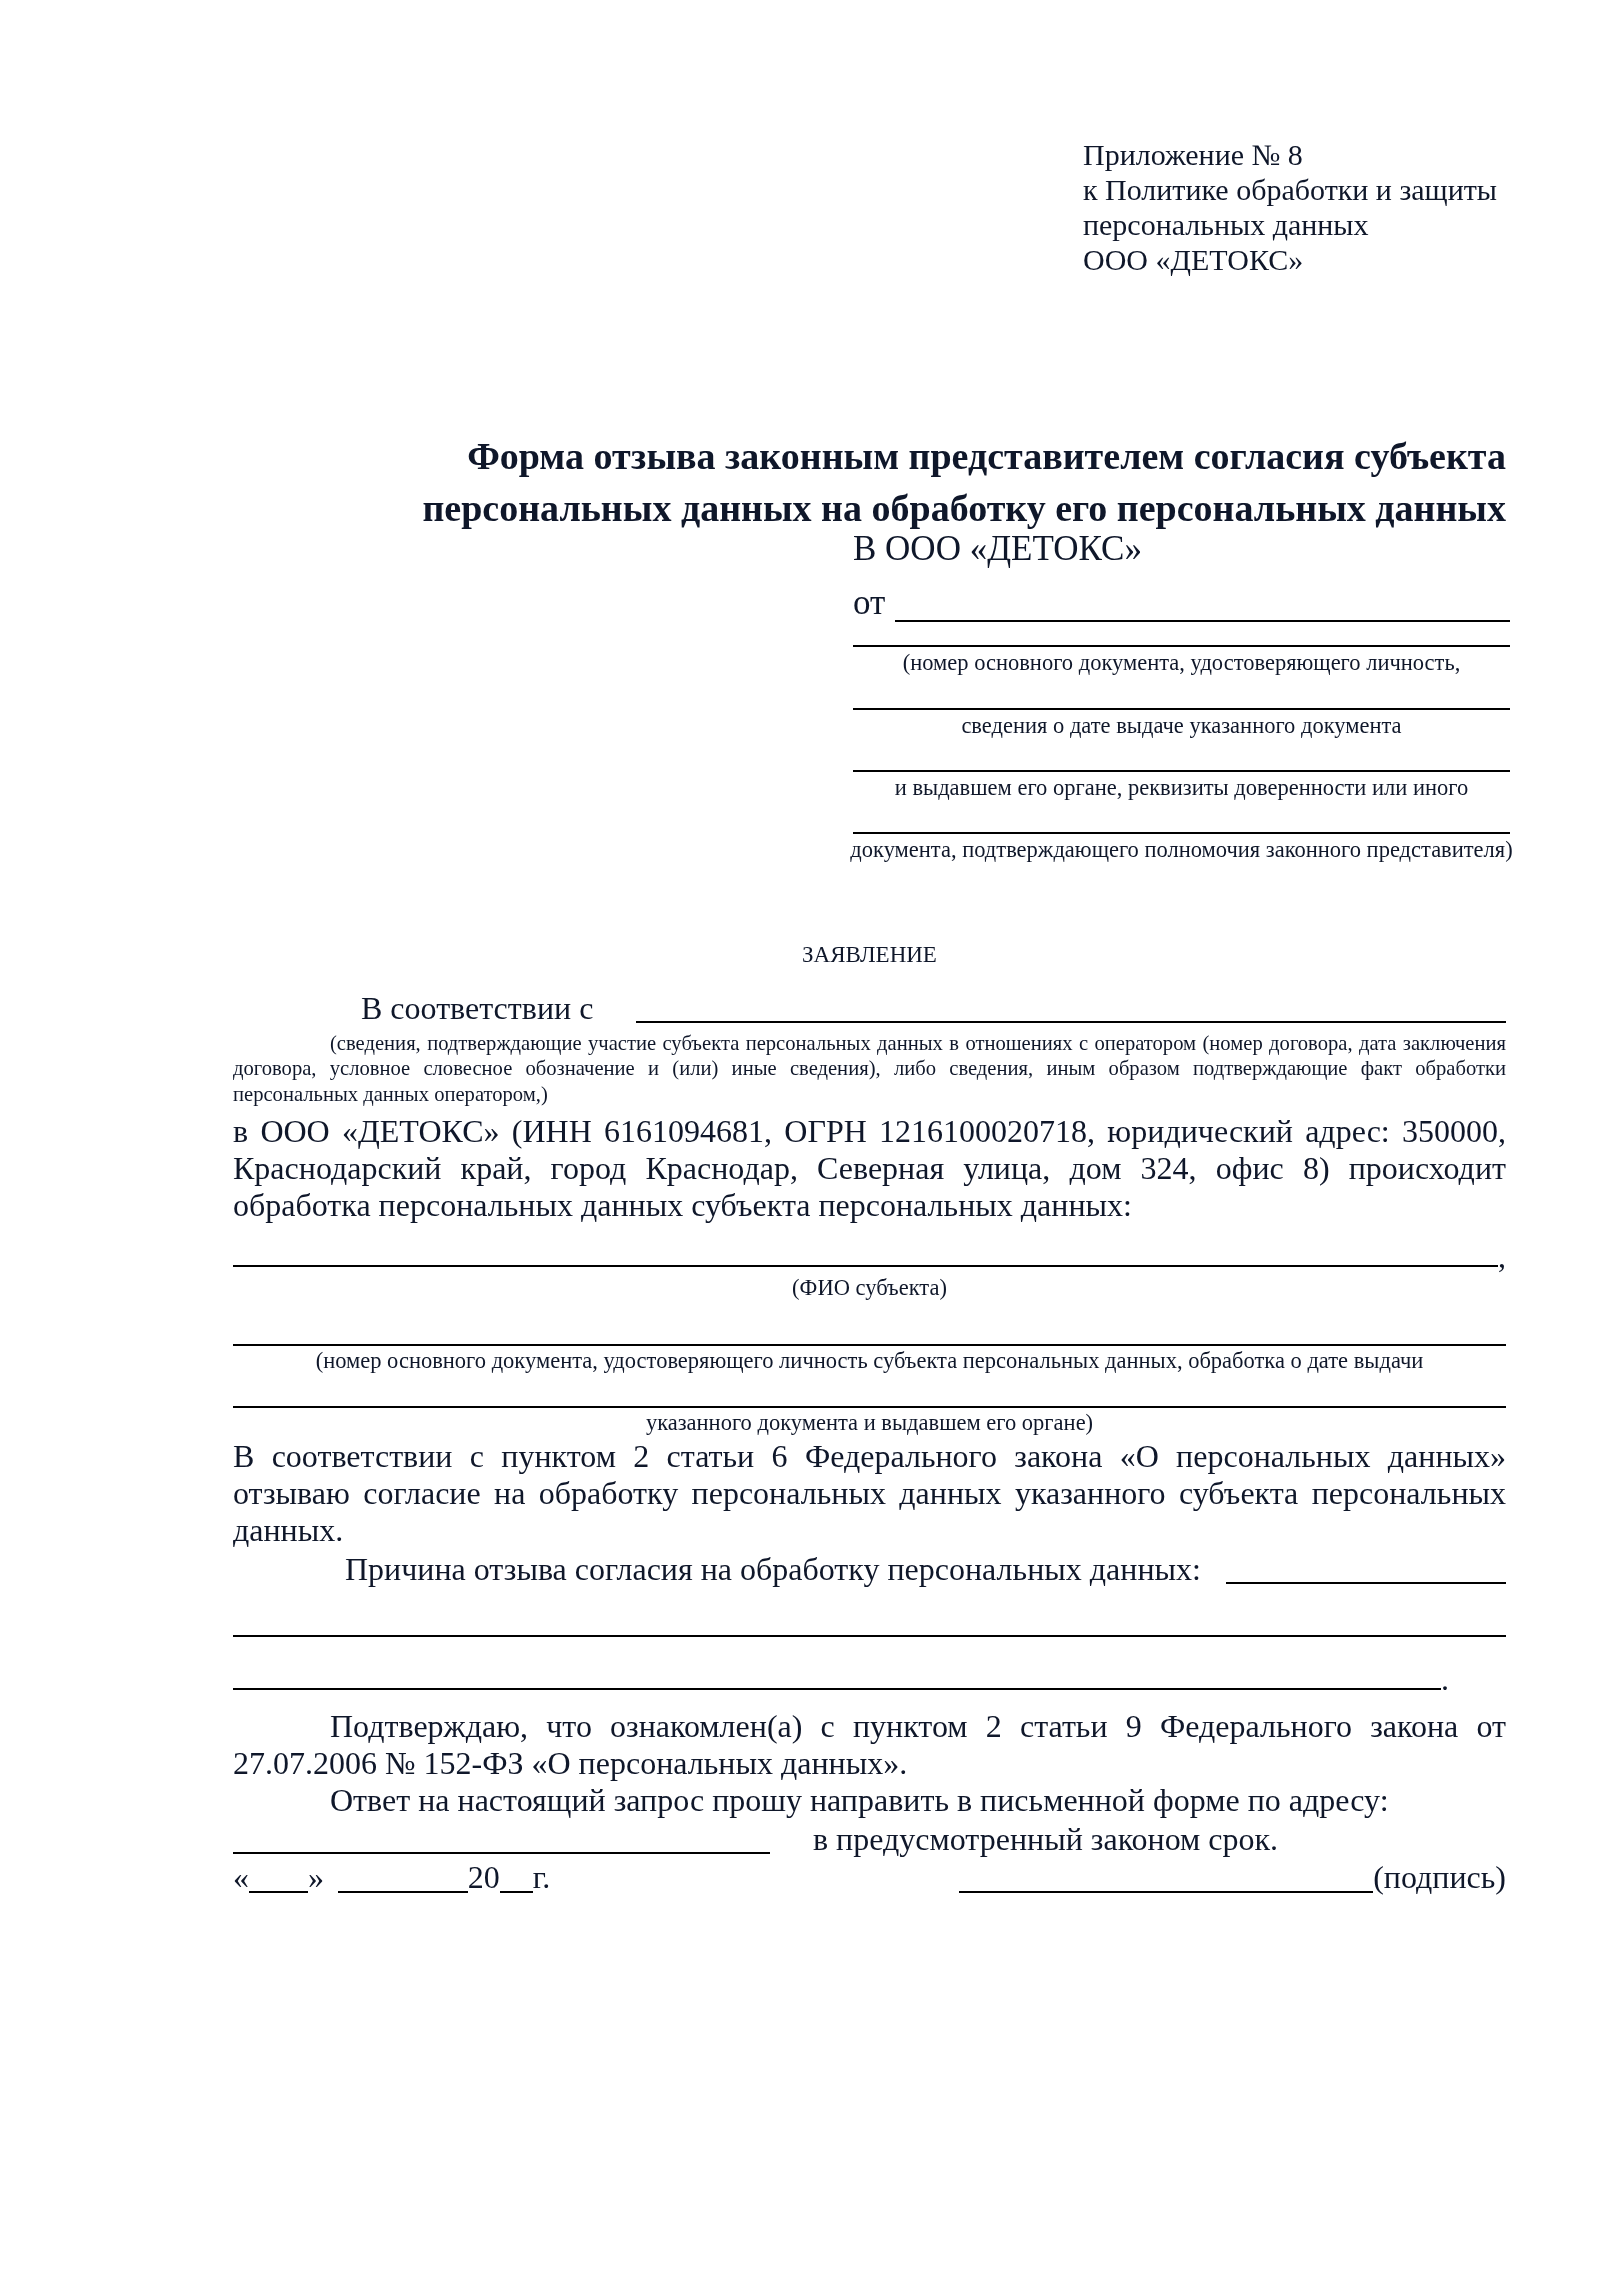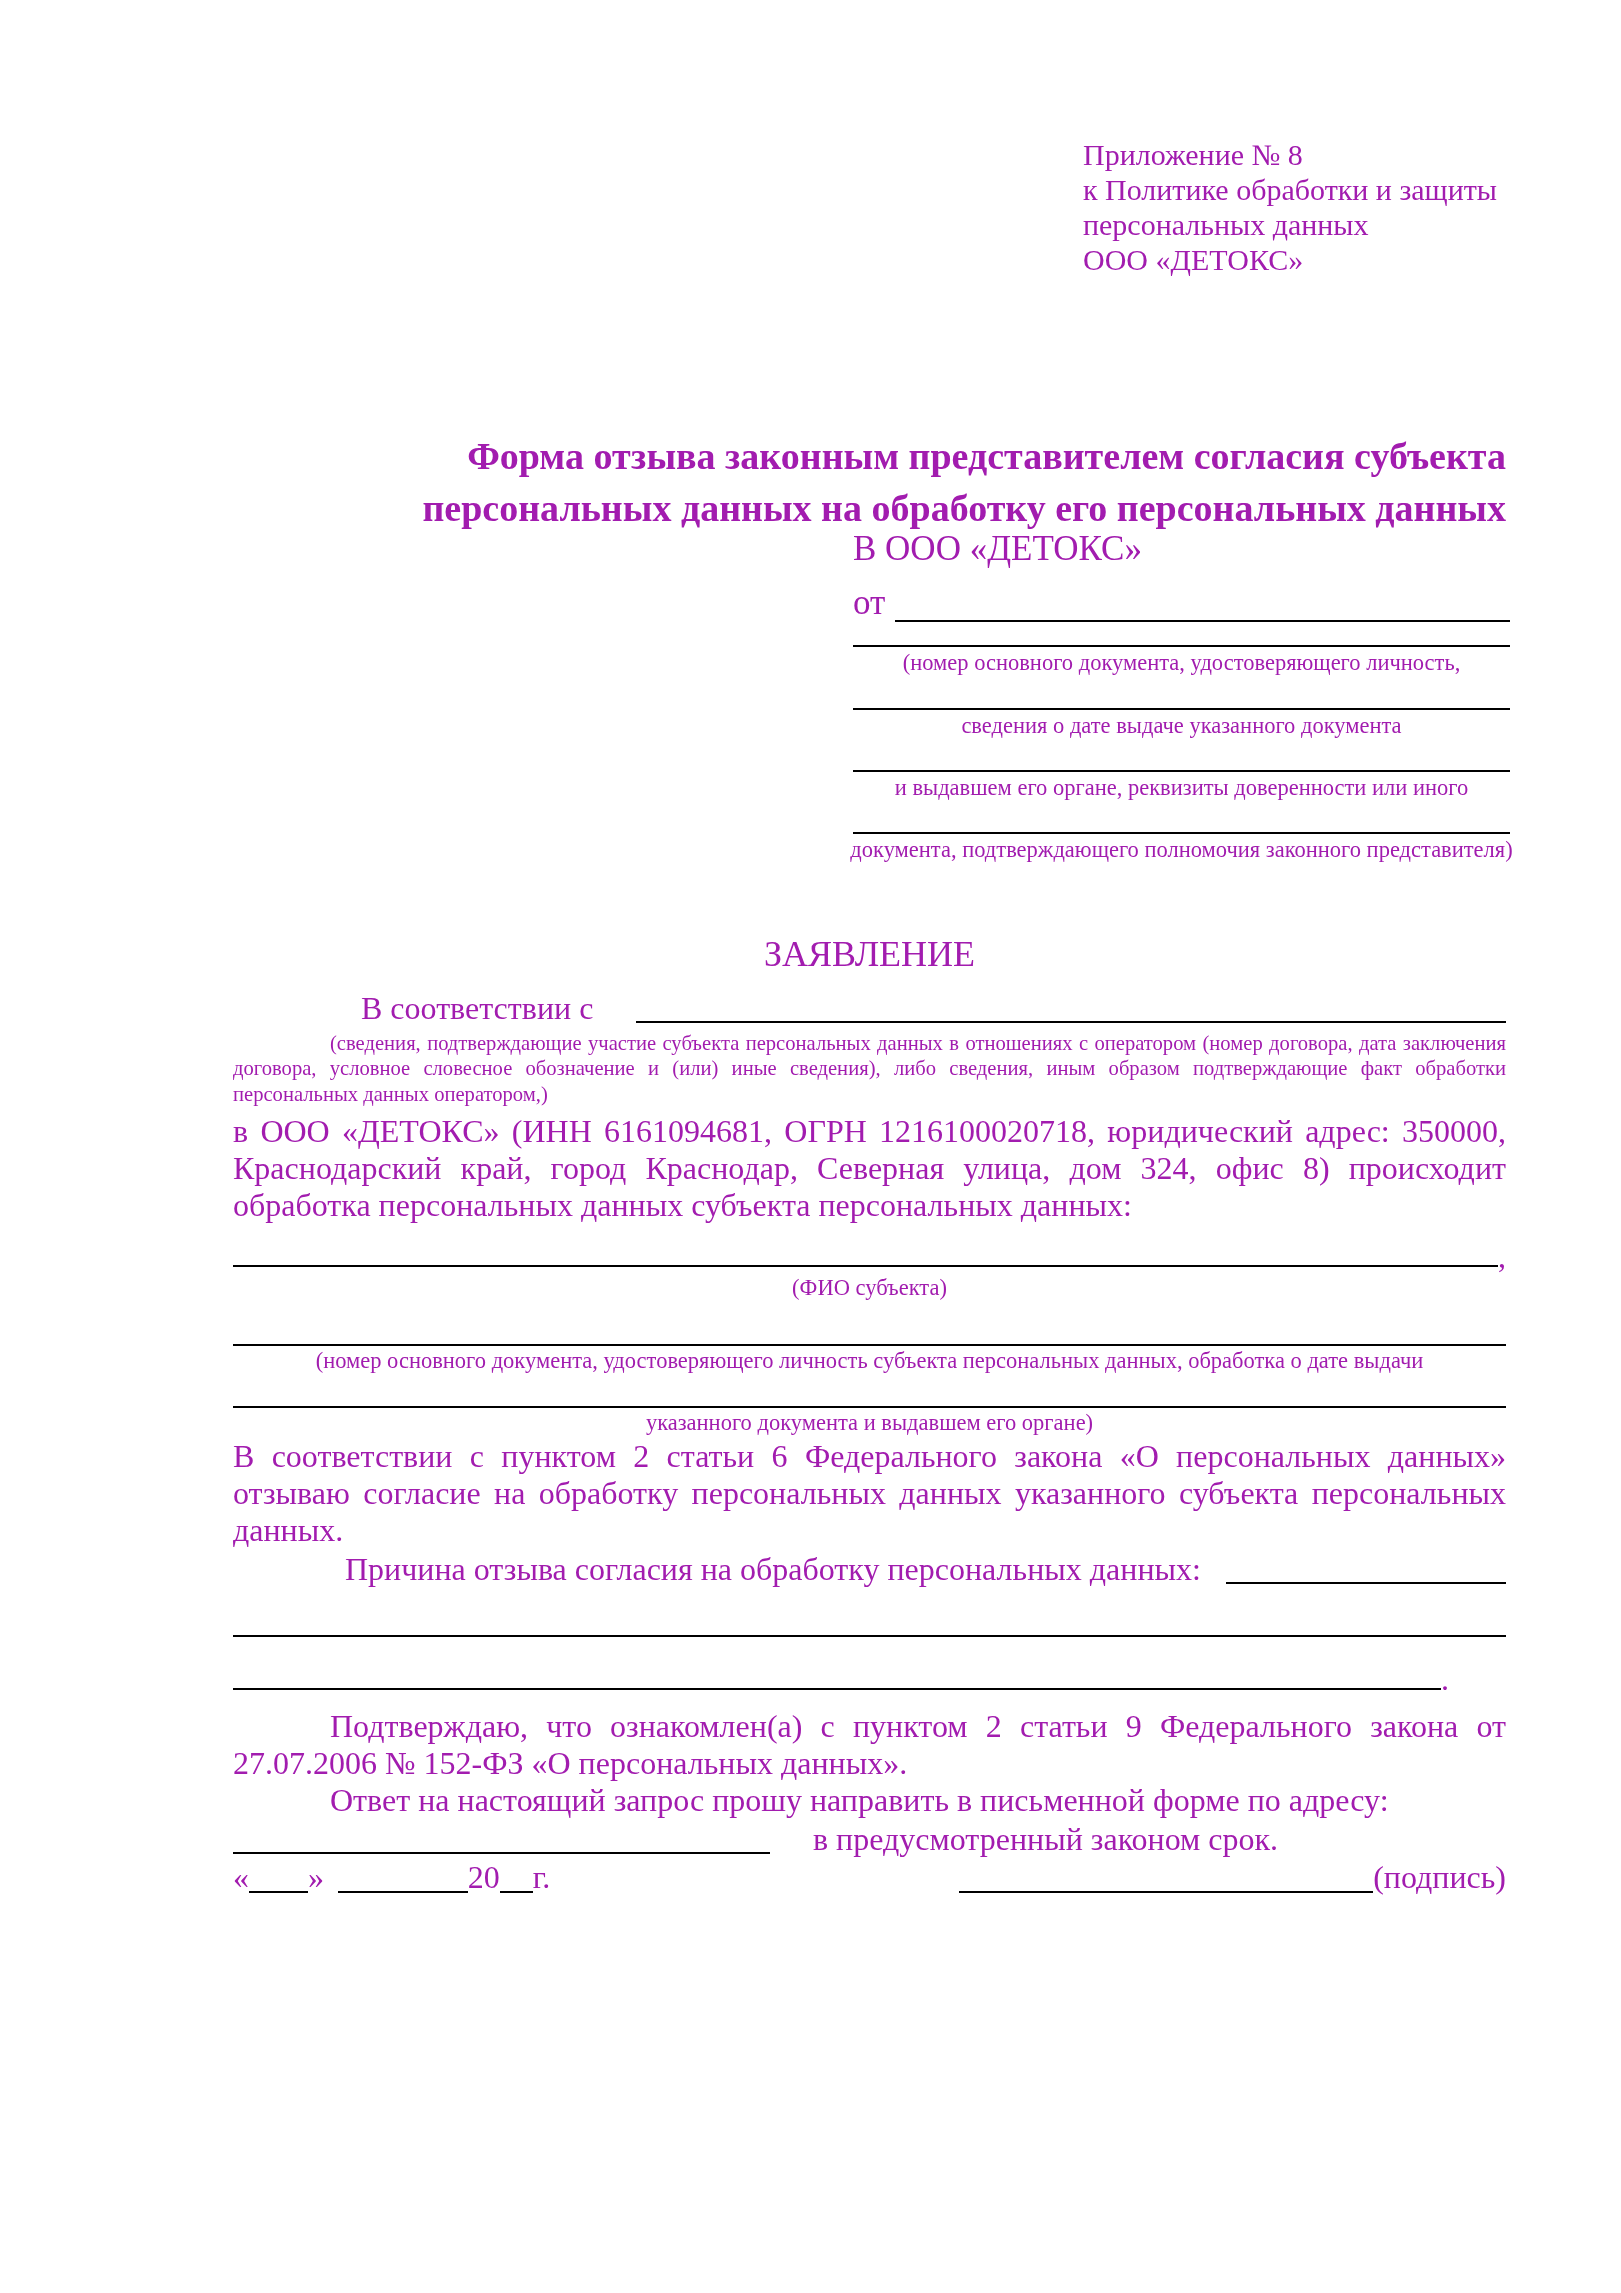--- a/index.html
+++ b/index.html
@@ -2,21 +2,21 @@
 <html><head>
 <meta charset="utf-8">
 <style>
   html,body { margin:0; padding:0; background:#e8e8e8; }
   .page {
     position:relative;
     width:1621px; height:2294px;
     margin:0 auto;
     background:#ffffff;
     font-family:"Liberation Serif","DejaVu Serif",serif;
-    color:#a21caf;
+    color:#0f172a;
     overflow:hidden;
   }
   
   .header-block {
     position:absolute; left:1083px; top:137px;
     font-size:30px; line-height:35px; white-space:nowrap;
   }
   
   .doc-title {
     position:absolute; left:233px; top:394px; width:1273px;
@@ -28,21 +28,21 @@
   .addr-from-row .lbl { line-height:39px; }
   .fill { flex:1 1 auto; border-bottom:2.9px solid #000; height:0; align-self:flex-end; margin-bottom:5.9px; }
   .addr-from-row .fill { margin-left:9.8px; margin-bottom:0; }
   .cap { font-size:22.5px; line-height:26.5px; text-align:center; white-space:nowrap; }
   .addr-block .cap { margin:2.9px -69px 0 -69px; }
   .hr { border-bottom:2.9px solid #000; height:0; }
   .addr-block .hr-1 { margin-top:23.5px; }
   .addr-block .hr-n { margin-top:31px; }
   
   .main { position:absolute; left:233px; top:933px; width:1273px; font-size:32px; line-height:37px; }
-  .stmt-heading { text-align:center; font-size:36px; line-height:43px; }
+  .stmt-heading { text-align:center; font-size:23px; line-height:43px; }
   .intro-row { display:flex; align-items:flex-end; margin-top:11.8px; height:39px;gap:31px; }
   .intro-row .ind { width:97px; flex:0 0 auto; }
   .intro-row .lbl { white-space:nowrap; }
   .intro-row .fill { margin-left:11.8px; margin-bottom:3.9px; }
   .small-cap { font-size:20.6px; line-height:25.5px; text-align:justify; text-indent:97px; margin-top:3.9px; }
   .para { text-align:justify; margin-top:5.9px; }
   .para.ind { text-indent:97px; }
   .u-row { display:flex; align-items:flex-end; height:39px; }
   .u-row .tail { flex:0 0 auto; line-height:33px; }
   .center-cap { font-size:22.5px; line-height:26.5px; text-align:center; margin-top:2px; }

